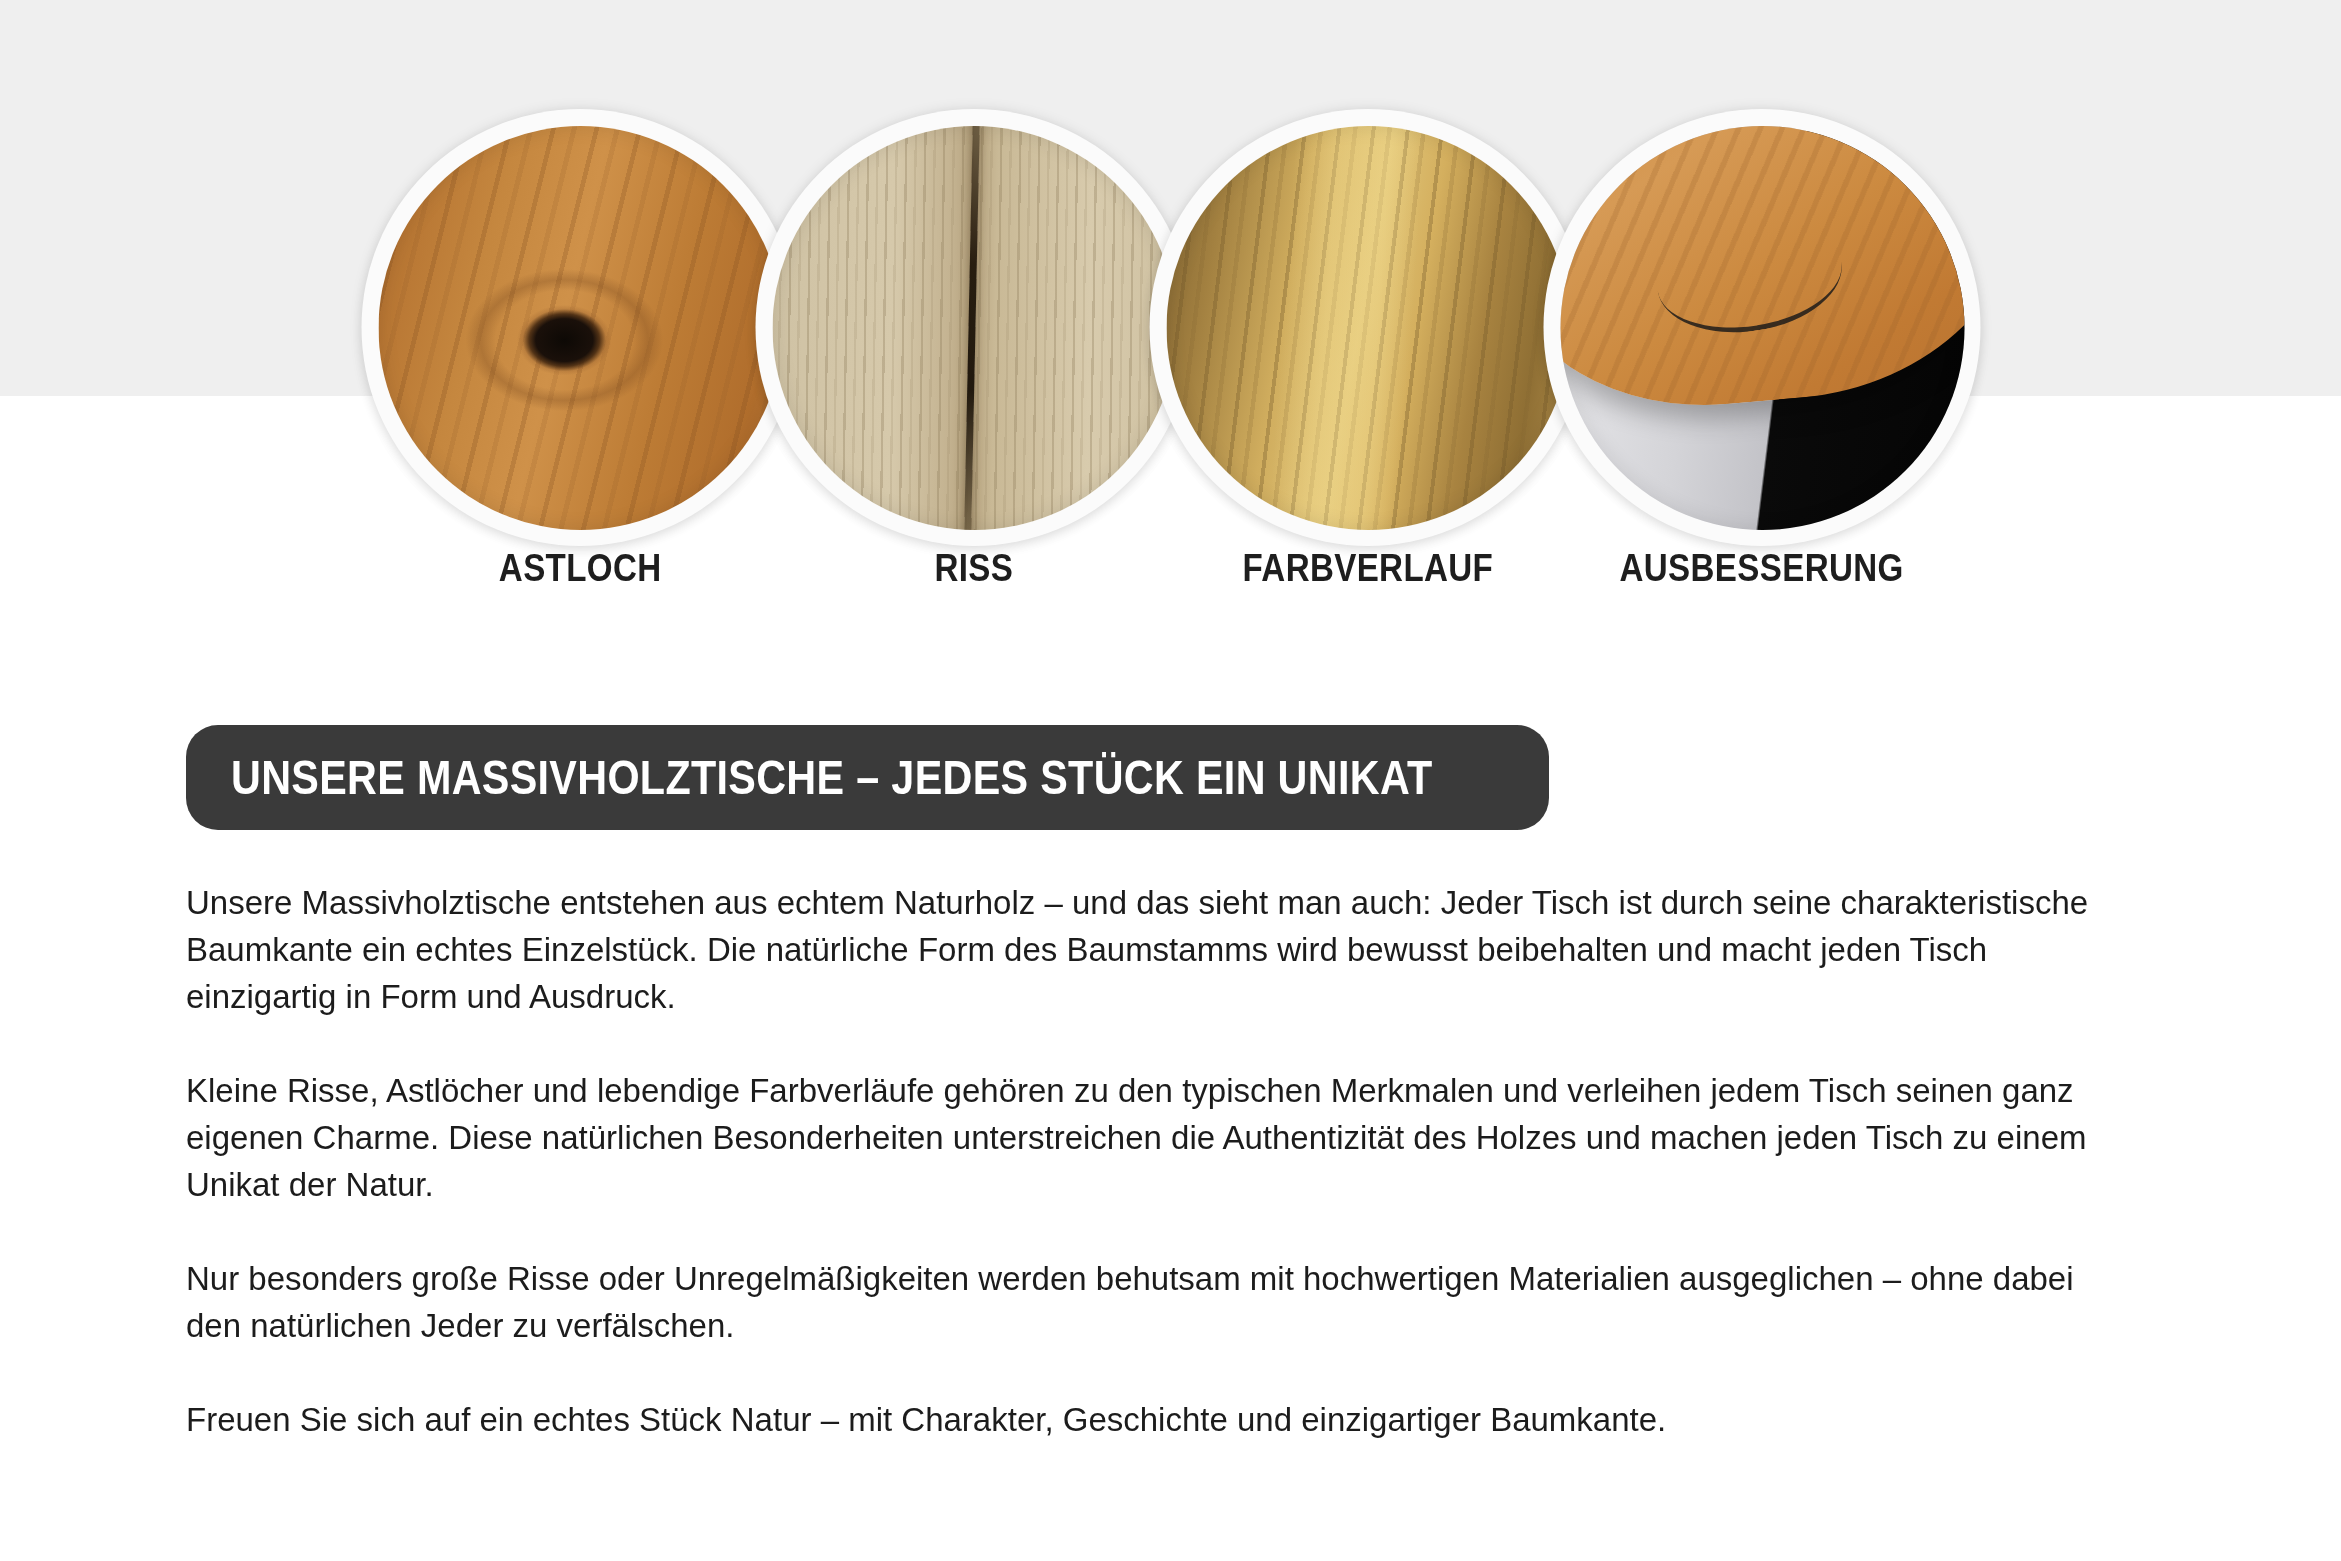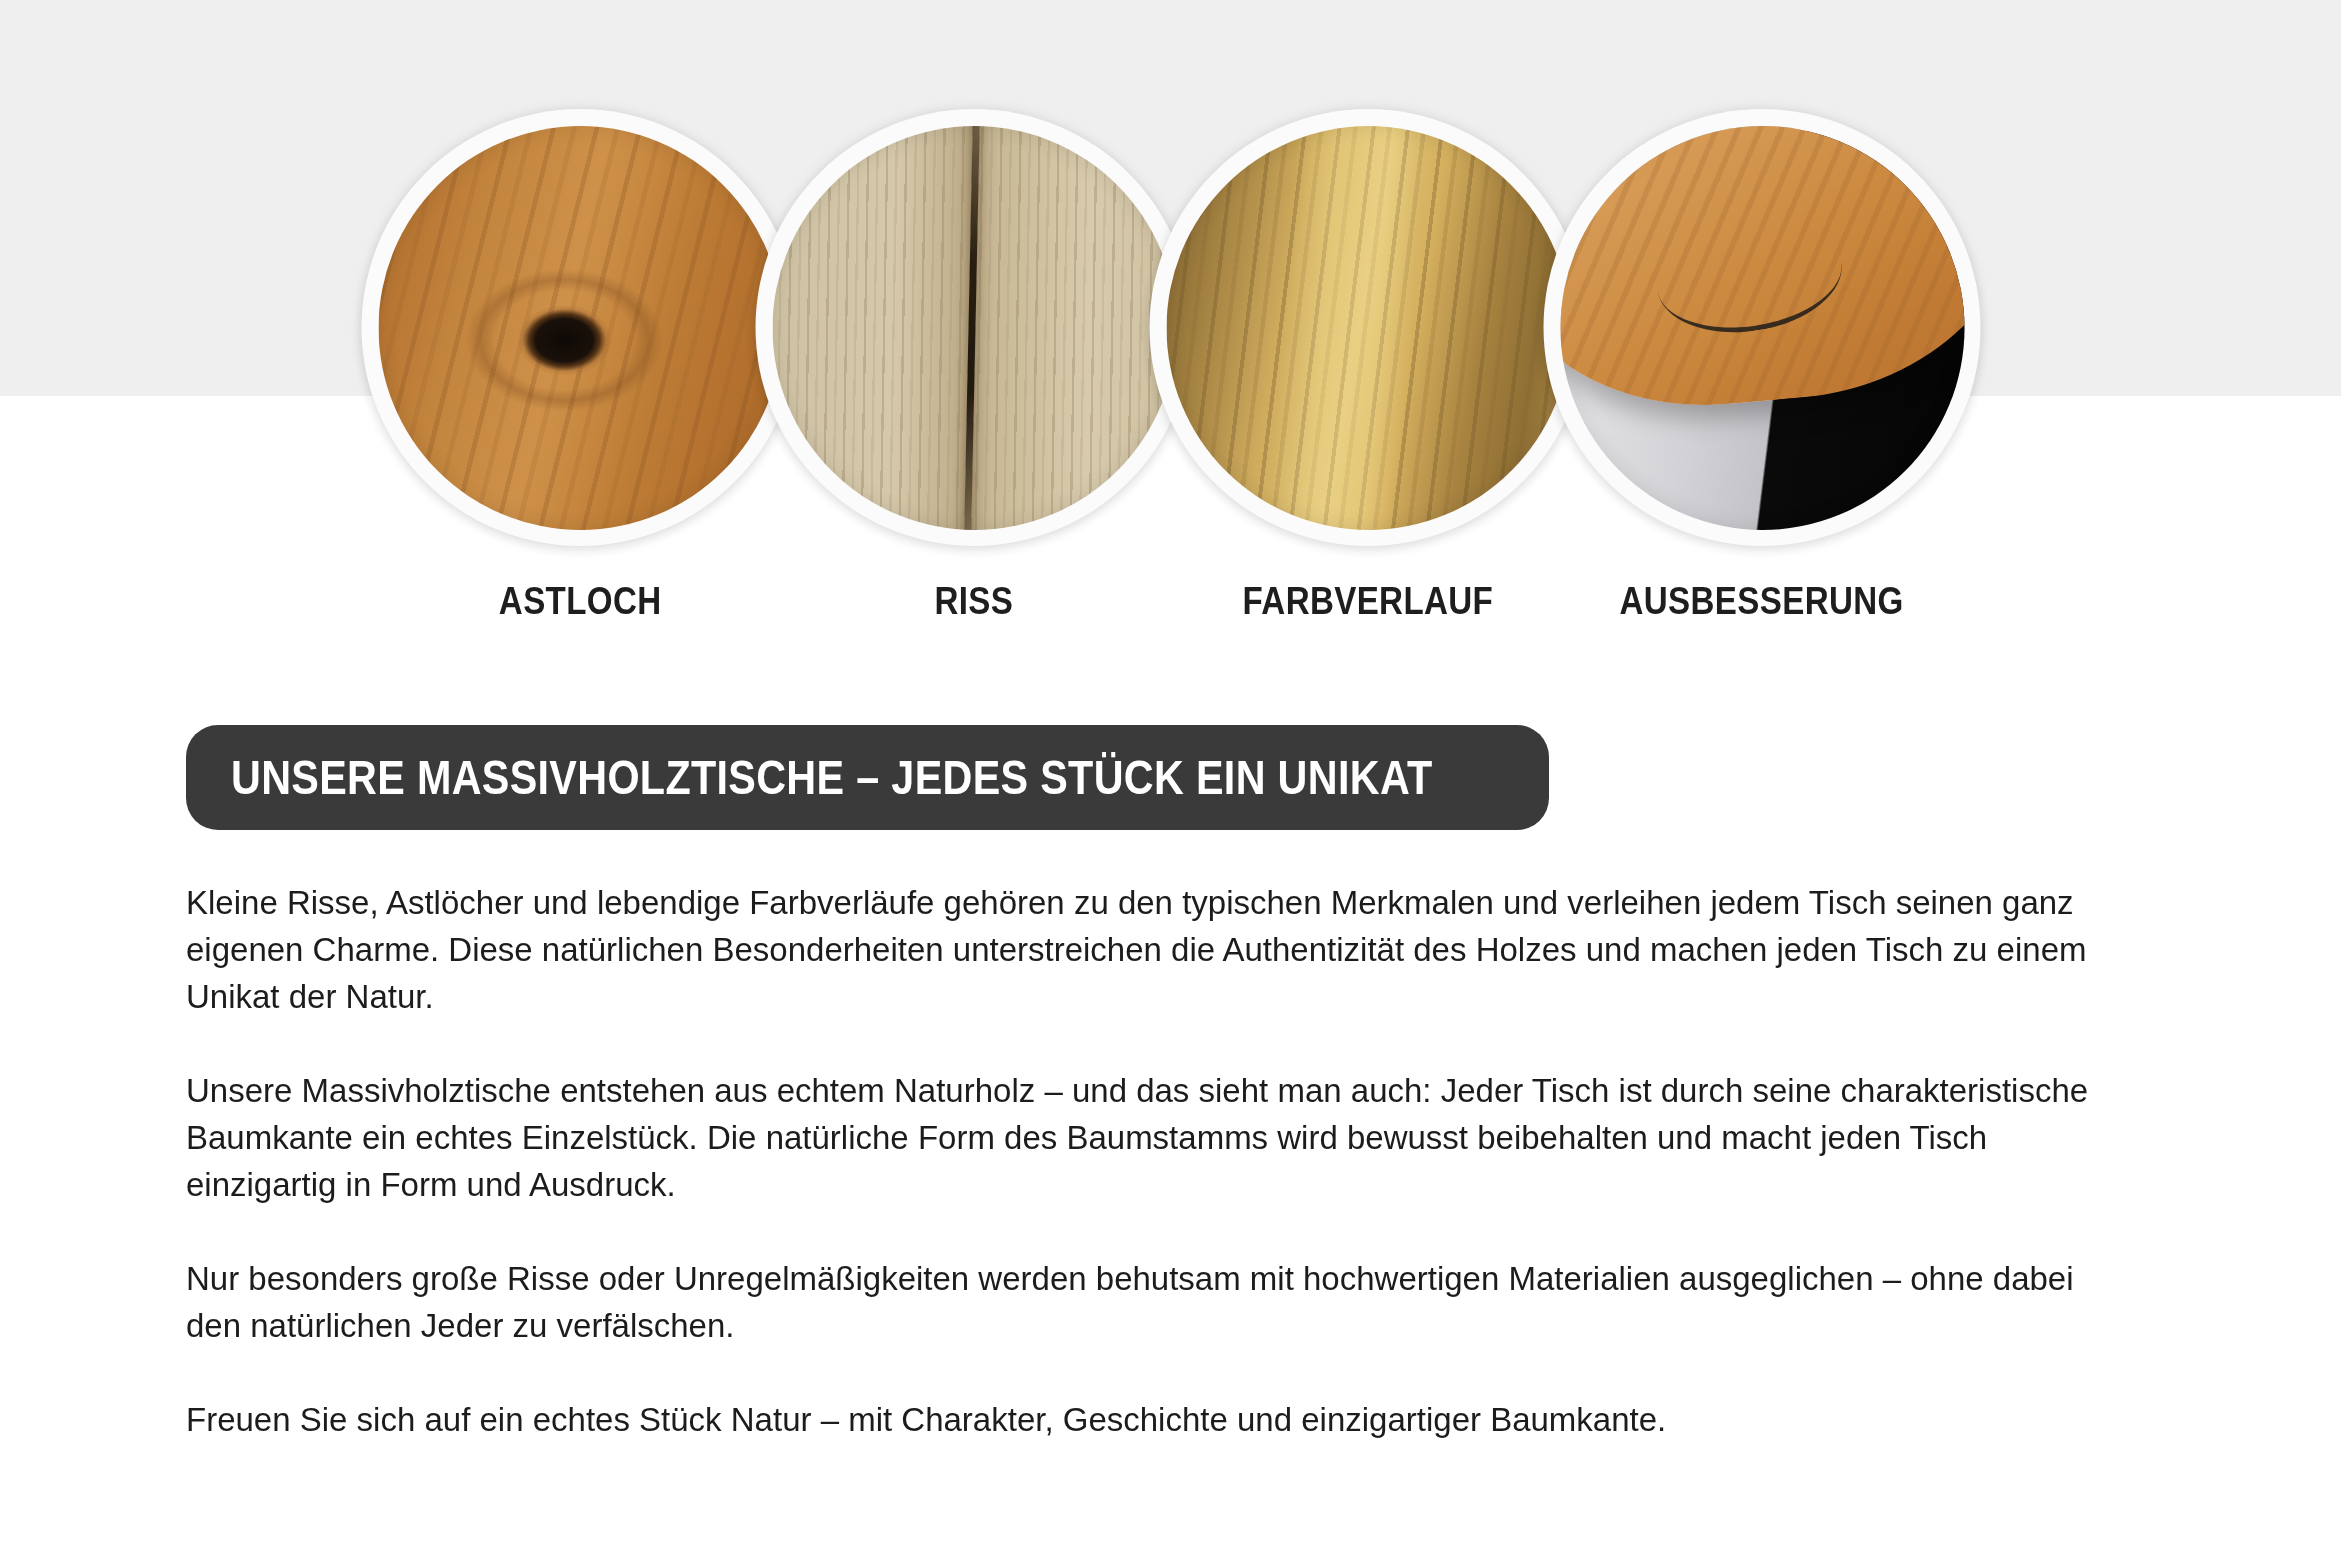--- a/index.html
+++ b/index.html
@@ -117,21 +117,20 @@
   .repair-crack {
     position:absolute; z-index:2;
     left:24%; top:24%; width:46%; height:27%;
     border-bottom:5.5px solid rgba(30,28,26,0.85);
     border-radius:50%;
     transform:rotate(-9deg);
   }
 
   
   .feature-label {
-    margin-top:33px;
     font-size:39px; font-weight:bold; color:#1e1e1e;
     letter-spacing:0.4px; line-height:44px;
     white-space:nowrap;
   }
   .cond-c { display:inline-block; transform:scaleX(0.85); transform-origin:50% 50%; }
   .cond-l { display:inline-block; transform:scaleX(0.86); transform-origin:0 50%; }
 
   
   .title-bar {
     position:absolute; left:186px; top:725px;
@@ -197,23 +196,23 @@
     <div class="feature-label"><span class="cond-c">AUSBESSERUNG</span></div>
   </div>
 
 </div>
 
 <div class="title-bar">
   <div class="title-text"><span class="cond-l">UNSERE MASSIVHOLZTISCHE – JEDES STÜCK EIN UNIKAT</span></div>
 </div>
 
 <div class="paragraphs">
+  <p class="body-text">Unsere Massivholztische entstehen aus echtem Naturholz – und das sieht man auch: Jeder Tisch ist durch seine charakteristische
+Baumkante ein echtes Einzelstück. Die natürliche Form des Baumstamms wird bewusst beibehalten und macht jeden Tisch
+einzigartig in Form und Ausdruck.</p>
   <p class="body-text">Kleine Risse, Astlöcher und lebendige Farbverläufe gehören zu den typischen Merkmalen und verleihen jedem Tisch seinen ganz
 eigenen Charme. Diese natürlichen Besonderheiten unterstreichen die Authentizität des Holzes und machen jeden Tisch zu einem
 Unikat der Natur.</p>
-  <p class="body-text">Unsere Massivholztische entstehen aus echtem Naturholz – und das sieht man auch: Jeder Tisch ist durch seine charakteristische
-Baumkante ein echtes Einzelstück. Die natürliche Form des Baumstamms wird bewusst beibehalten und macht jeden Tisch
-einzigartig in Form und Ausdruck.</p>
   <p class="body-text">Nur besonders große Risse oder Unregelmäßigkeiten werden behutsam mit hochwertigen Materialien ausgeglichen – ohne dabei
 den natürlichen Jeder zu verfälschen.</p>
   <p class="body-text">Freuen Sie sich auf ein echtes Stück Natur – mit Charakter, Geschichte und einzigartiger Baumkante.</p>
 </div>
 
 
 </body></html>

